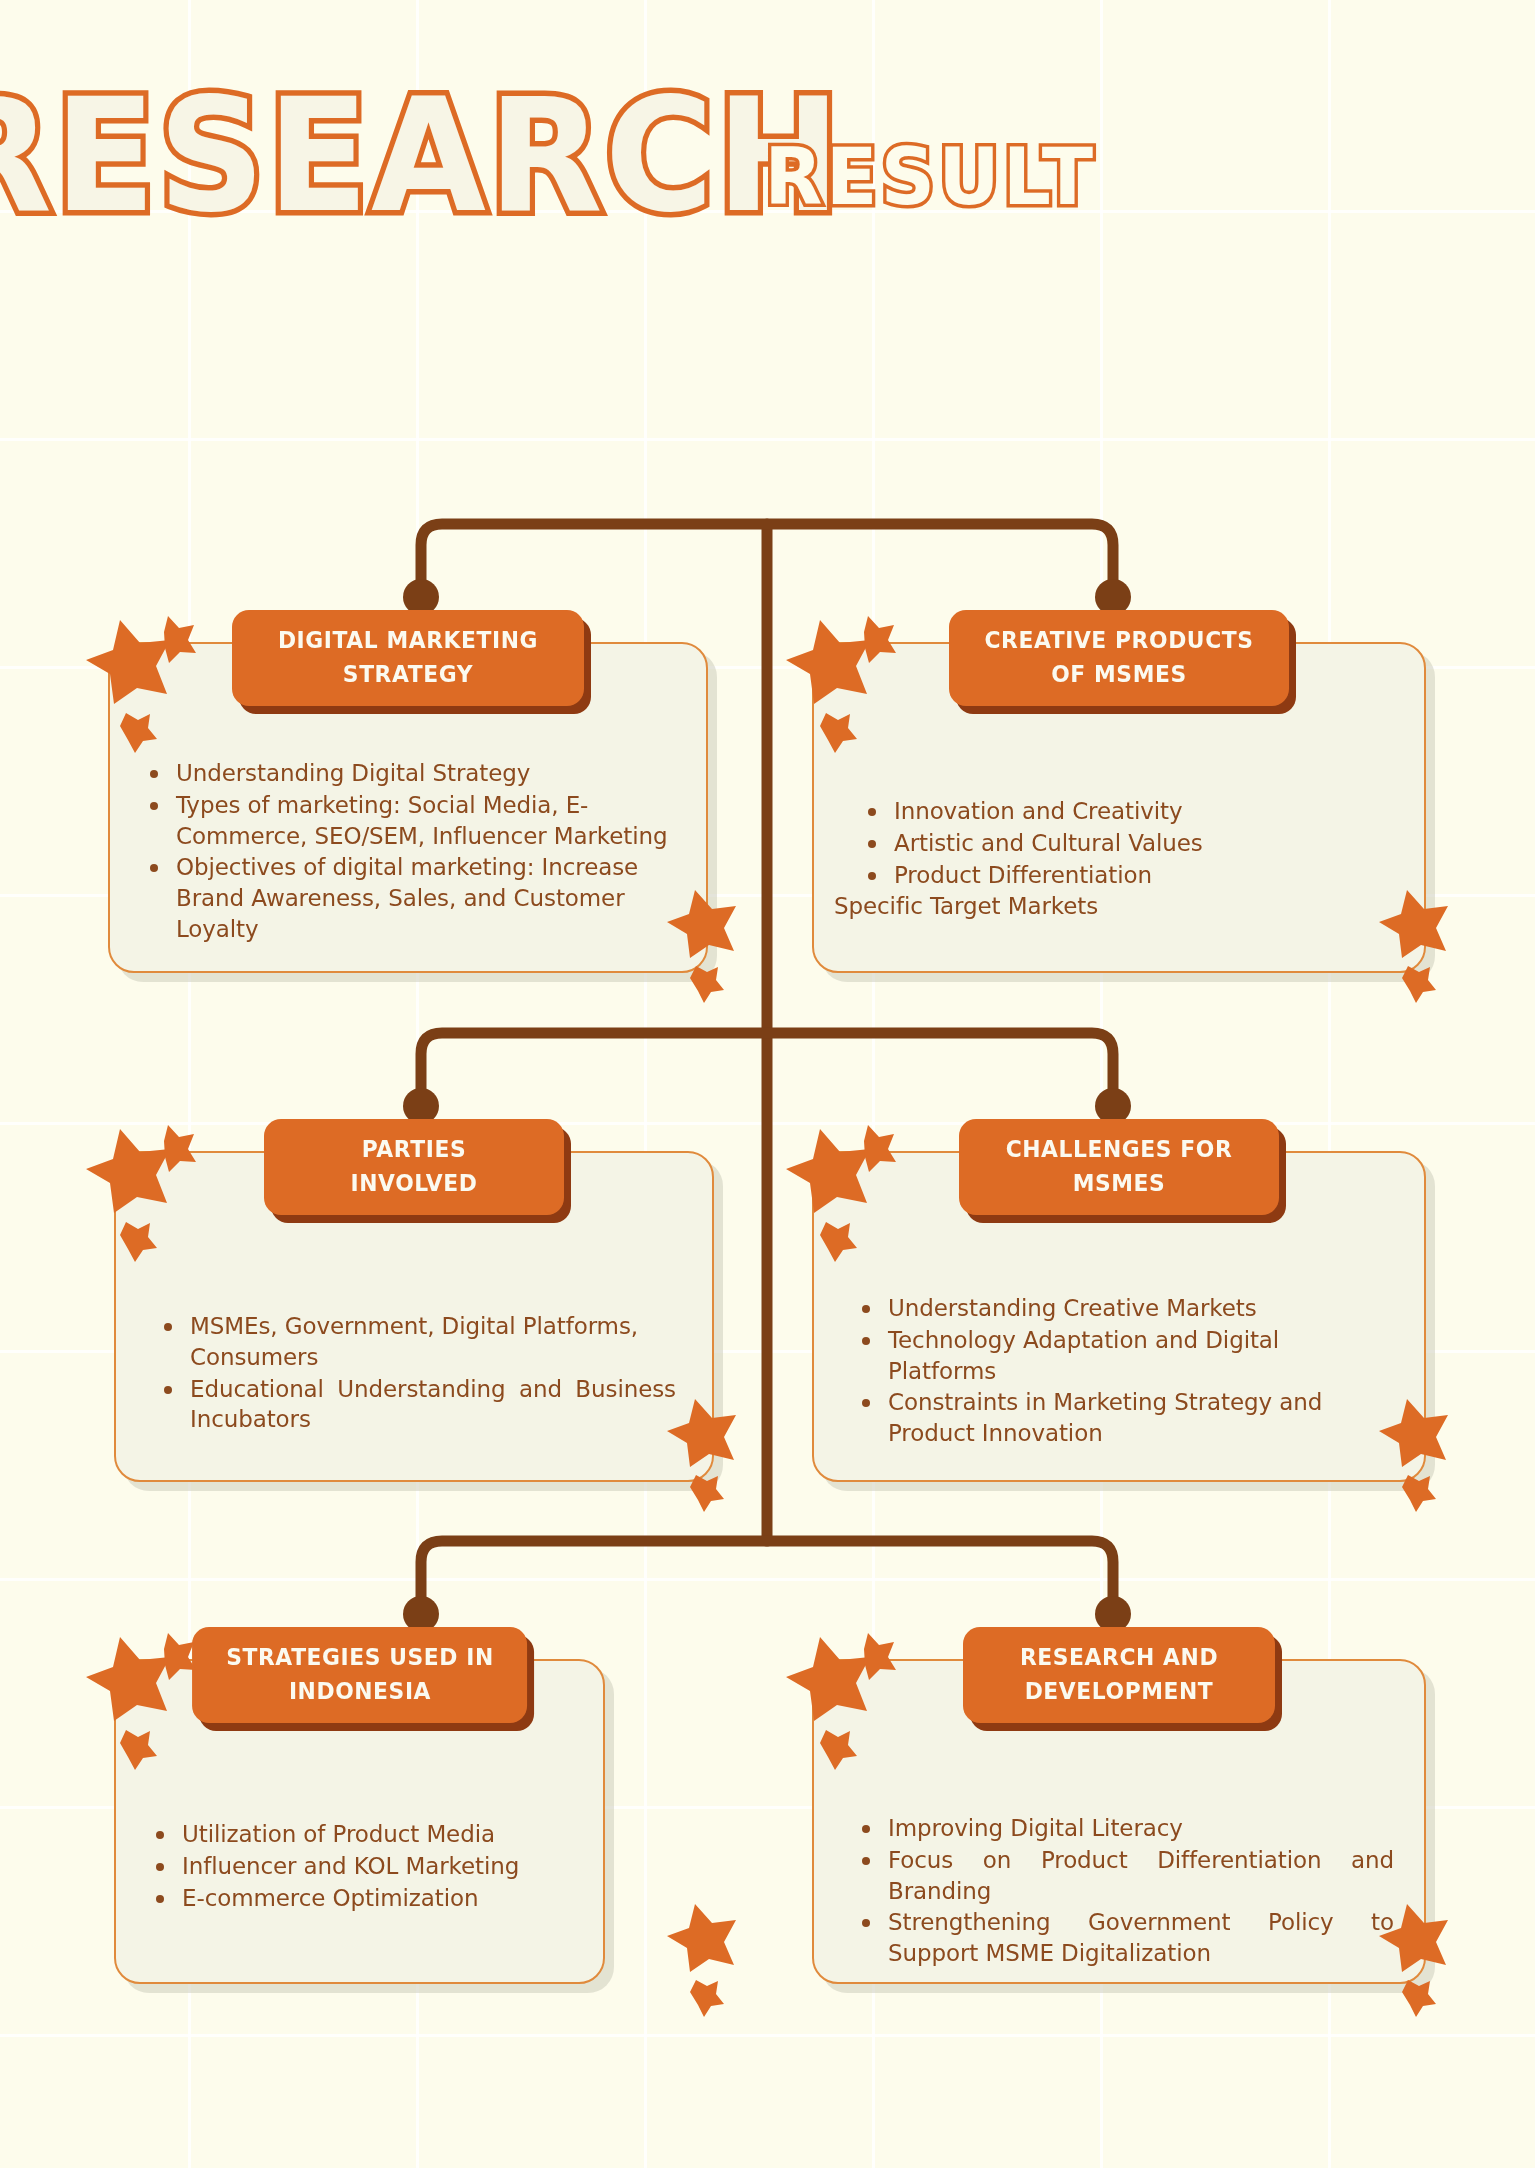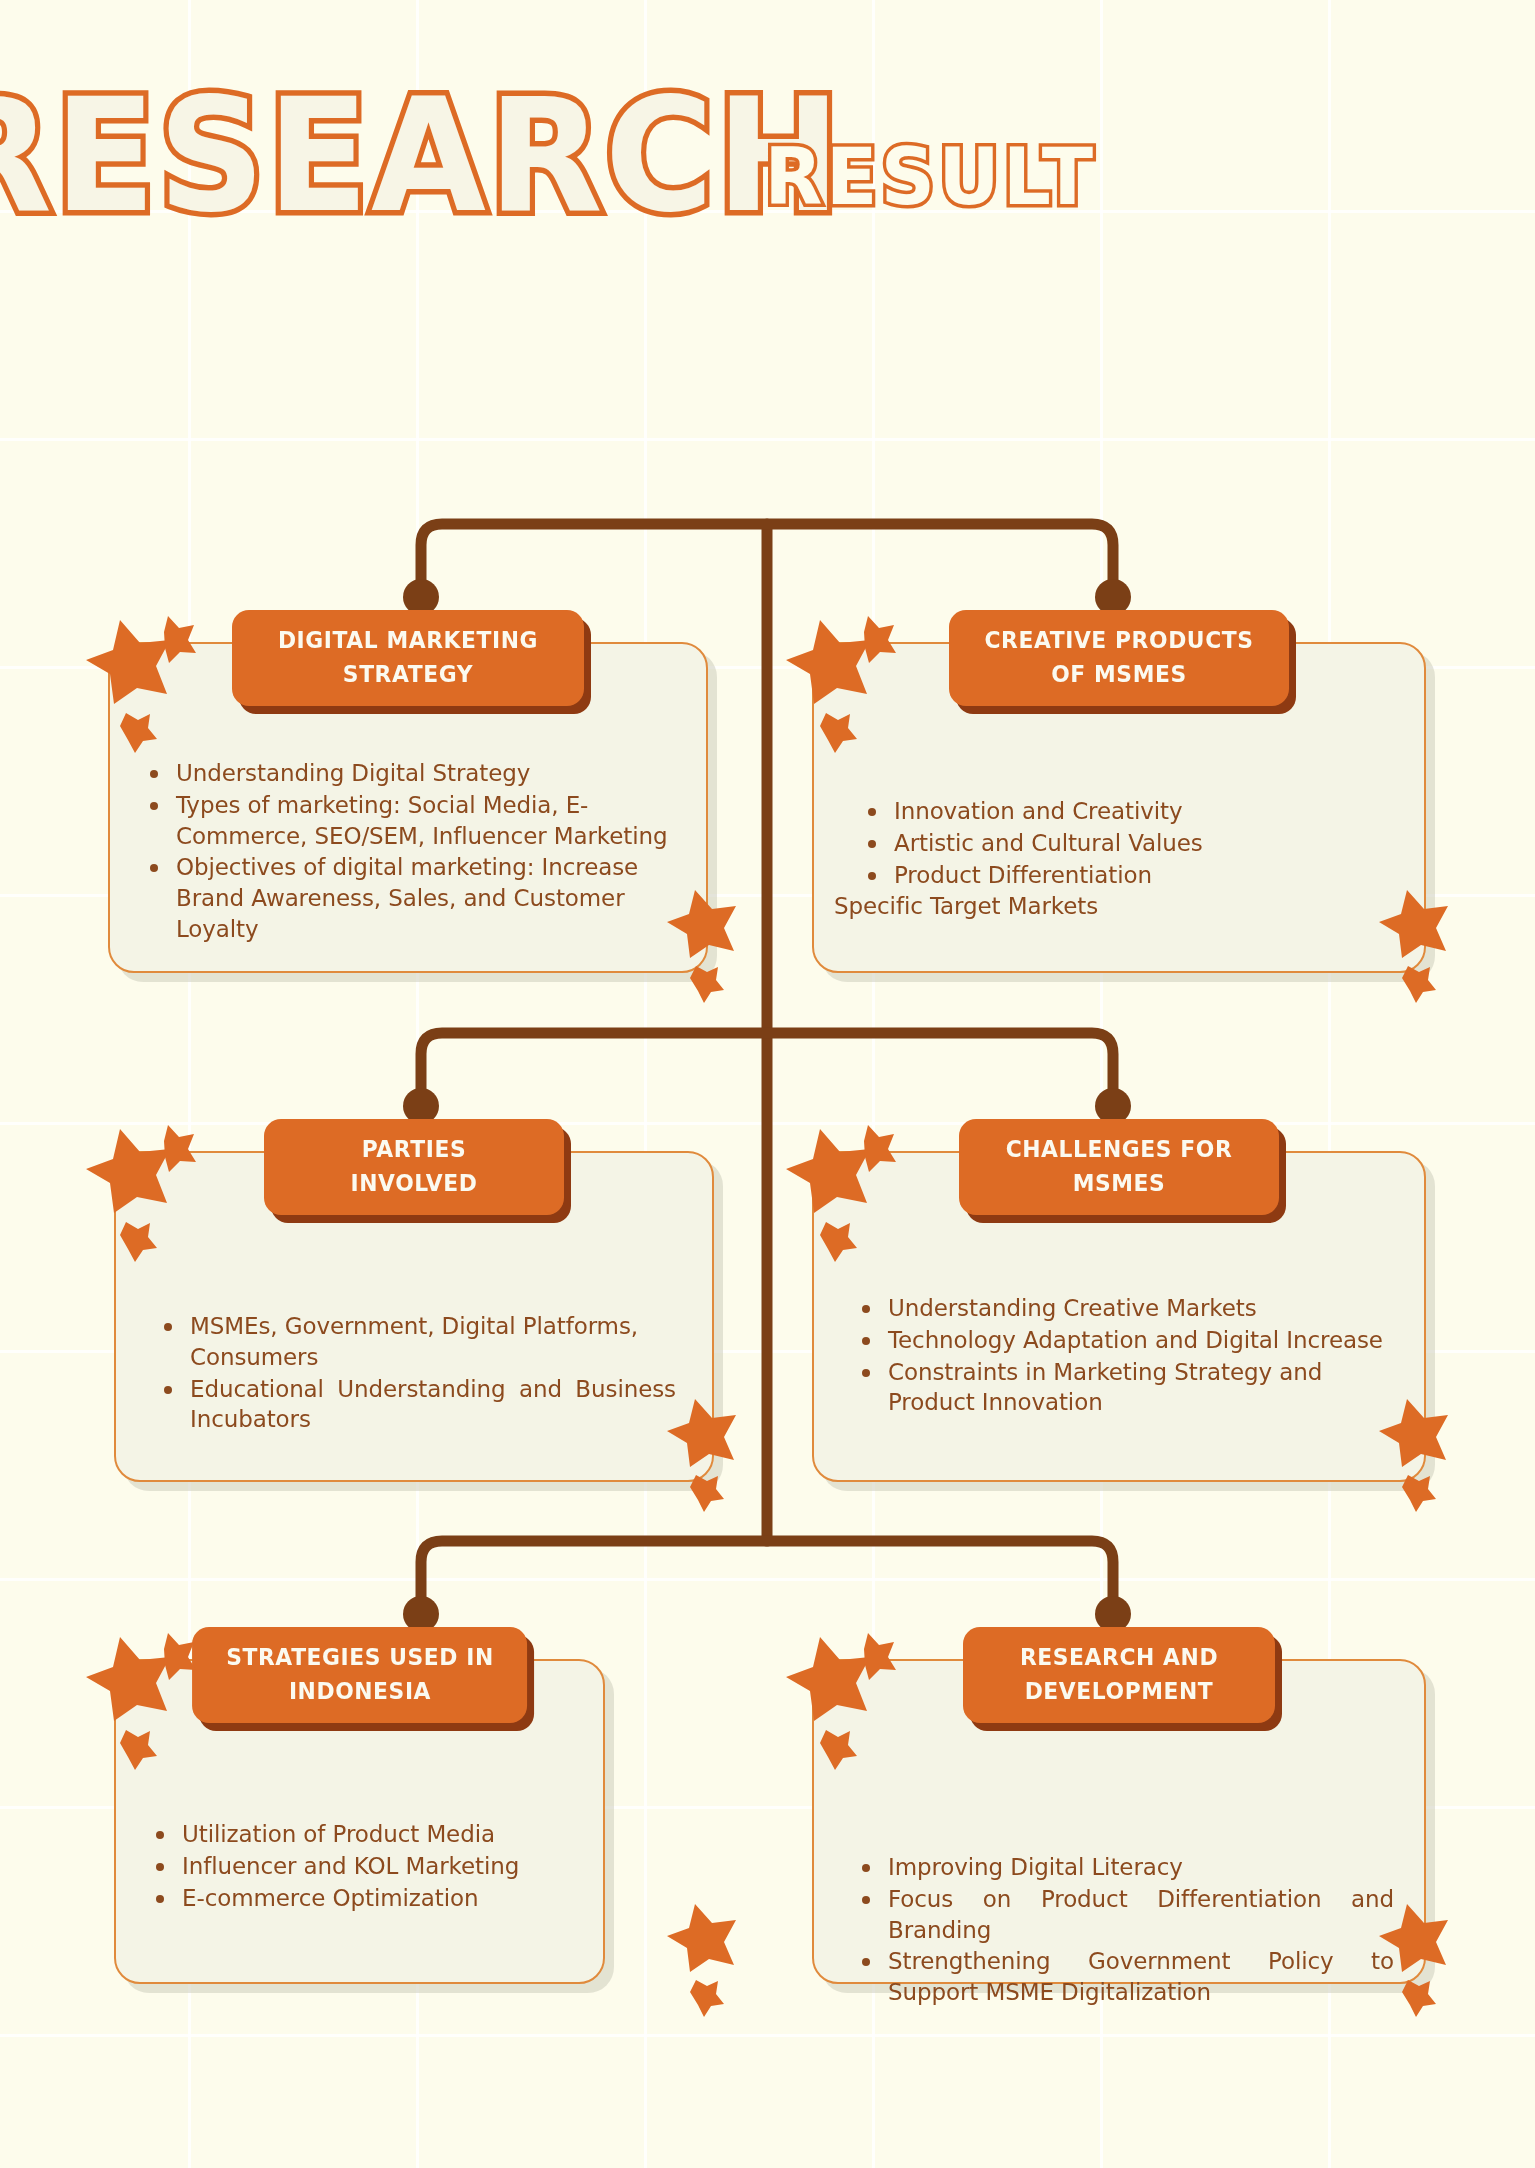--- a/index.html
+++ b/index.html
@@ -220,21 +220,21 @@
   </div>
 
   <div class="card" style="left:812px; top:1151px; width:614px; height:331px;">
     <div class="badge" style="min-width:320px;">
       <span class="badge-line">CHALLENGES FOR</span>
       <span class="badge-line">MSMES</span>
     </div>
     <div class="card-body" style="top:140px; padding-left:42px;">
       <ul class="bullets">
         <li class="bulleted">Understanding Creative Markets</li>
-        <li class="bulleted">Technology Adaptation and Digital Increase</li>
+        <li class="bulleted">Technology Adaptation and Digital Platforms</li>
         <li class="bulleted">Constraints in Marketing Strategy and Product Innovation</li>
       </ul>
     </div>
   </div>
 
   <div class="card" style="left:114px; top:1659px; width:491px; height:325px;">
     <div class="badge" style="min-width:330px;">
       <span class="badge-line">STRATEGIES USED IN</span>
       <span class="badge-line">INDONESIA</span>
     </div>
@@ -245,21 +245,21 @@
         <li class="bulleted">E-commerce Optimization</li>
       </ul>
     </div>
   </div>
 
   <div class="card" style="left:812px; top:1659px; width:614px; height:325px;">
     <div class="badge" style="min-width:312px;">
       <span class="badge-line">RESEARCH AND</span>
       <span class="badge-line">DEVELOPMENT</span>
     </div>
-    <div class="card-body" style="top:152px; padding-left:42px; padding-right:30px;margin-top:39px;">
+    <div class="card-body" style="top:152px; padding-left:42px; padding-right:30px;">
       <ul class="bullets">
         <li class="bulleted">Improving Digital Literacy</li>
         <li class="bulleted justify">Focus on Product Differentiation and Branding</li>
         <li class="bulleted justify">Strengthening Government Policy to Support MSME Digitalization</li>
       </ul>
     </div>
   </div>
 
   <div class="star-cluster" style="left:80px; top:608px;">
     <svg width="130" height="160" viewBox="0 0 130 160">

